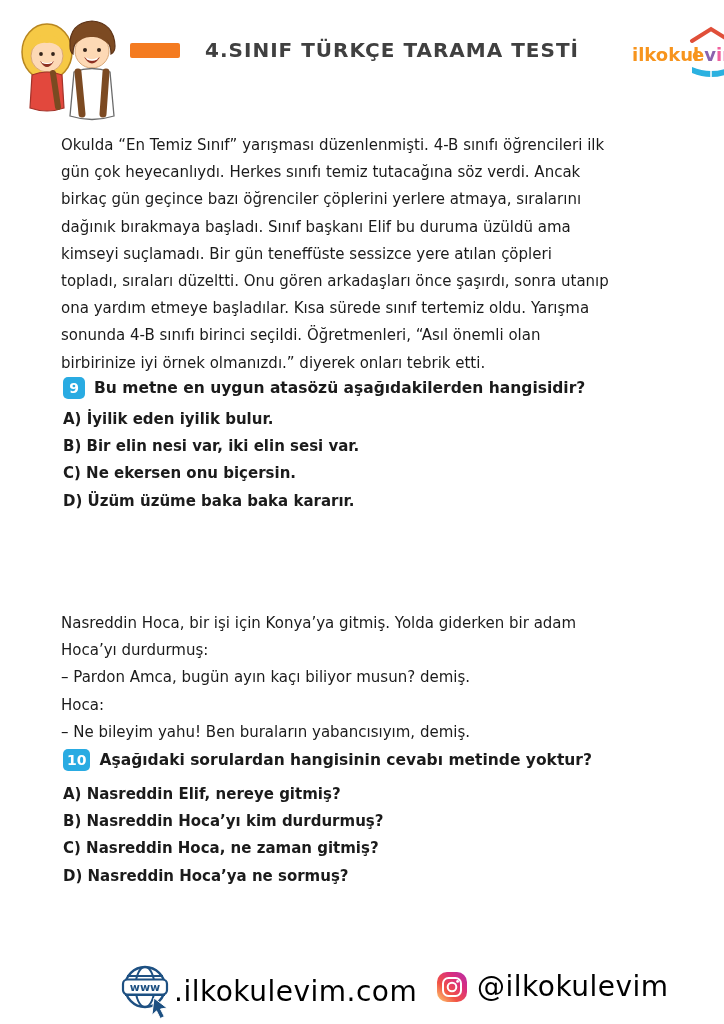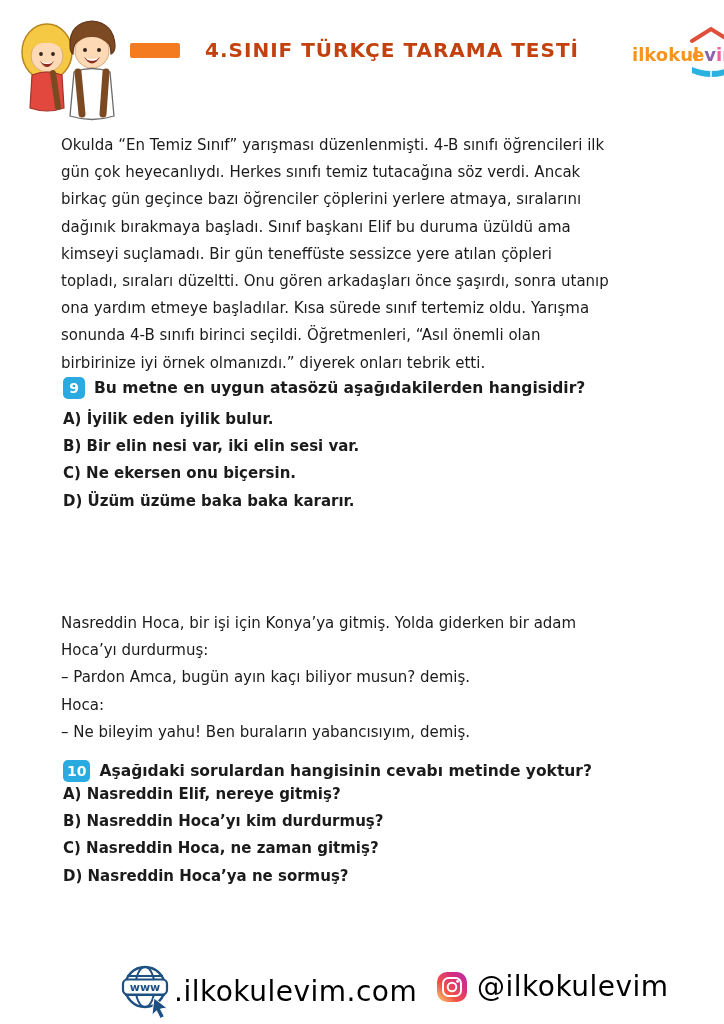--- a/index.html
+++ b/index.html
@@ -11,33 +11,33 @@
     overflow:hidden;
     font-family:"DejaVu Sans", sans-serif;
     color:#1b1b1b;
   }
   
   .kids { position:absolute; left:12px; top:6px; width:122px; height:118px; }
   .orange-bar { position:absolute; left:130px; top:43px; width:50px; height:15px; background:#f47b20; border-radius:2px; }
   .page-title {
     position:absolute; left:185px; right:125px; top:38px;
     text-align:center; font-size:20px; font-weight:bold;
-    color:#c2410c; letter-spacing:1px; white-space:nowrap;
+    color:#404040; letter-spacing:1px; white-space:nowrap;
   }
   .logo { position:absolute; left:612px; top:24px; width:102px; height:62px;margin-left:20px; }
 
   
   .passage { position:absolute; left:61px; right:8px; }
   .passage .line { height:27.2px; font-size:15px; white-space:nowrap; }
   #passage1 { top:136px; }
   #passage2 { top:614px; }
 
   .question { position:absolute; left:63px; display:flex; align-items:center; gap:9px; }
   #question9 { top:377px; }
-  #question10 { top:749px;margin-top:11px; }
+  #question10 { top:749px; }
   .q-badge {
     display:inline-flex; align-items:center; justify-content:center;
     min-width:22px; height:22px; padding:0 4px;
     background:#29abe2; color:#ffffff; border-radius:5px;
     font-weight:bold; font-size:14px; flex:0 0 auto;
   }
   .q-text { font-weight:bold; font-size:15.5px; white-space:nowrap; }
 
   .options { position:absolute; left:63px; right:8px;font-weight:bold; }
   #options9 { top:410px; }

